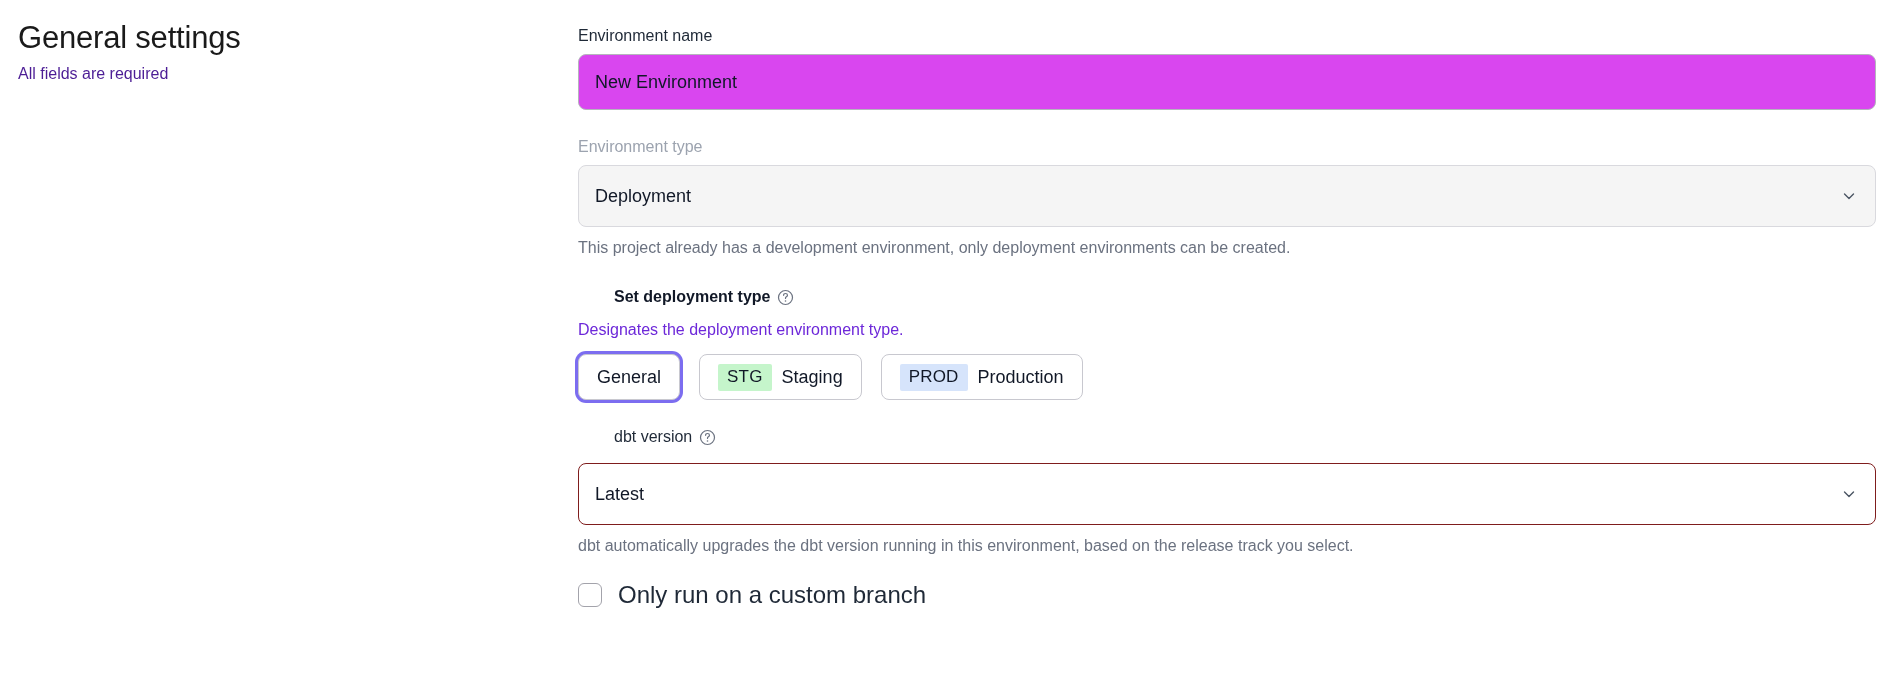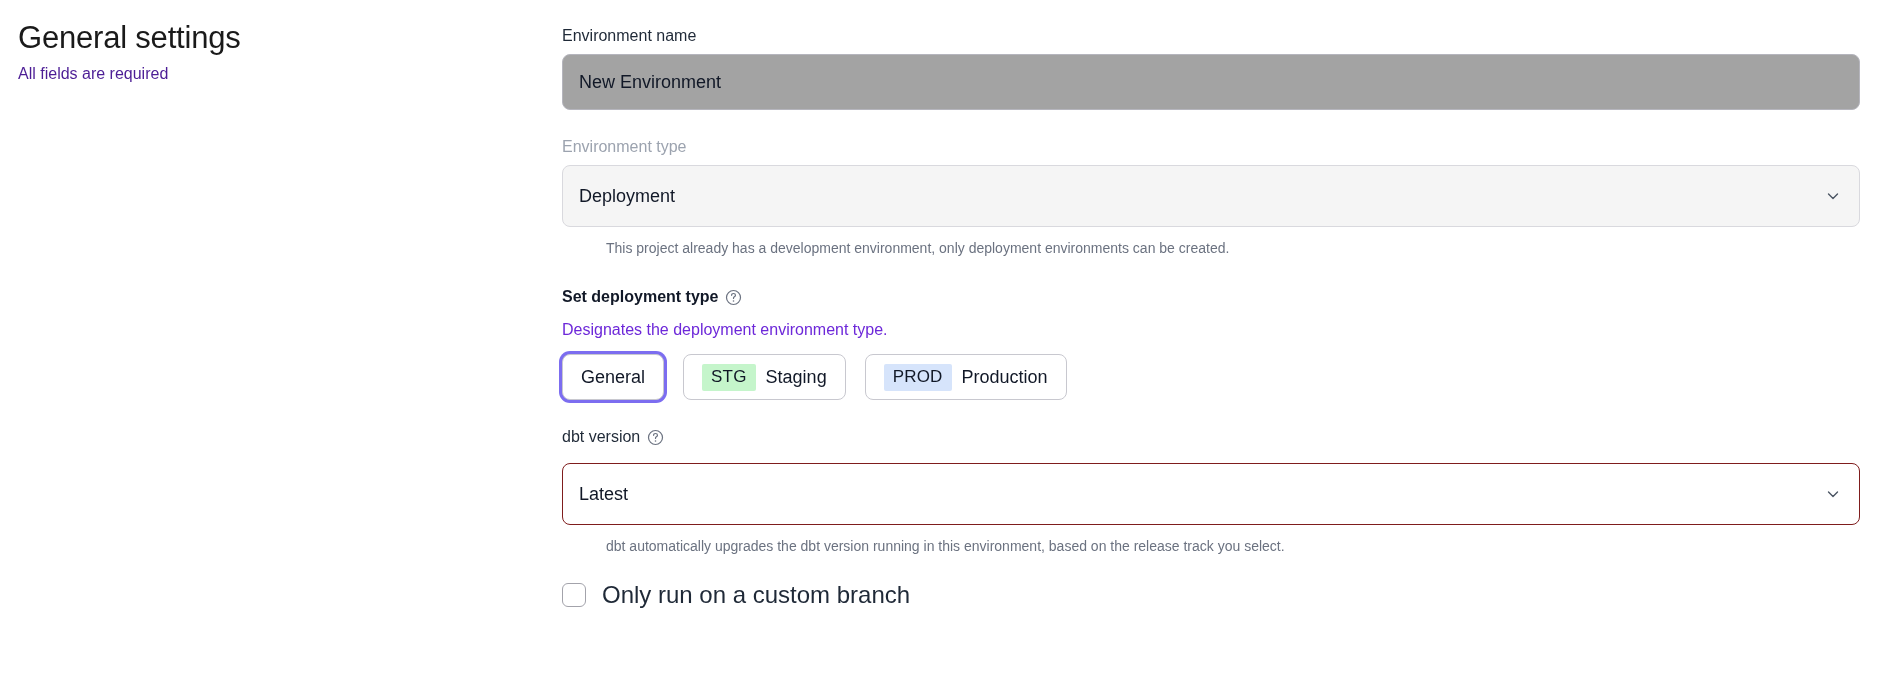--- a/index.html
+++ b/index.html
@@ -42,60 +42,61 @@
   .page-subtitle {
     font-size: 16px;
     line-height: 24px;
     color: #4c1d95;
     margin-top: 4px;
   }
 
   
   .form-col {
     position: absolute;
-    left: 562px;
+    left: 578px;
     top: 24px;
     width: 1298px;
   }
 
   .field-group { margin-bottom: 0; }
 
   .field-label {
     font-size: 16px;
     line-height: 24px;
     color: #1f2937;
     display: block;
     margin-bottom: 6px;
   }
   .field-label.disabled { color: #9ca3af; }
   .field-label.strong { font-weight: 700; color: #111827; }
 
   .label-row {
     display: flex;
     align-items: center;
     gap: 7px;
+    margin-left: 36px;
   }
 
   .help-icon {
     display: inline-flex;
     align-items: center;
     justify-content: center;
     width: 17px;
     height: 17px;
     flex: 0 0 auto;
     color: #6b7280;
   }
   .help-icon svg { display: block; }
 
   .text-input {
     width: 1298px;
     height: 56px;
     border: 1px solid #b5b5bd;
     border-radius: 8px;
-    background: #a3a3a3;
+    background: #d946ef;
     font-family: "Liberation Sans", sans-serif;
     font-size: 18px;
     color: #111827;
     padding: 8px 16px;
     outline: none;
   }
 
   .select-box {
     position: relative;
     width: 1298px;
@@ -123,25 +124,24 @@
     right: 18px;
     top: 50%;
     transform: translateY(-50%);
     width: 16px;
     height: 16px;
     color: #4b5563;
   }
   .chevron svg { display: block; }
 
   .helper-text {
-    font-size: 14px;
+    font-size: 16px;
     line-height: 24px;
     color: #6b7280;
     margin-top: 9px;
-    margin-left: 44px;
   }
 
   .section-gap-lg { height: 25px; }
   .section-gap-md { height: 14px; }
   .section-gap-sm { height: 9px; }
 
   .desc-text {
     font-size: 16px;
     line-height: 24px;
     color: #6d28d9;

